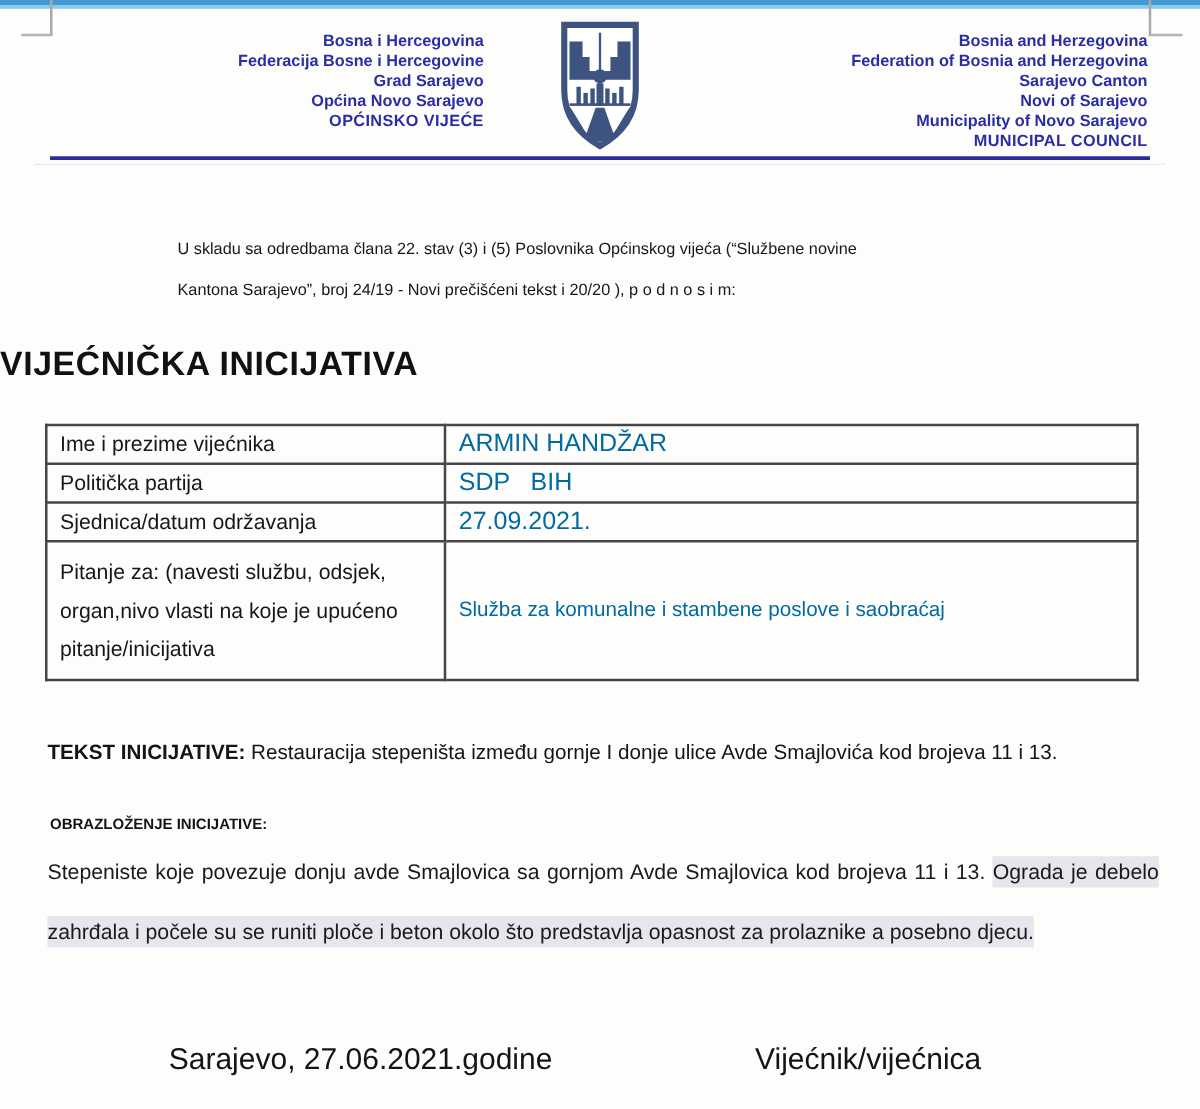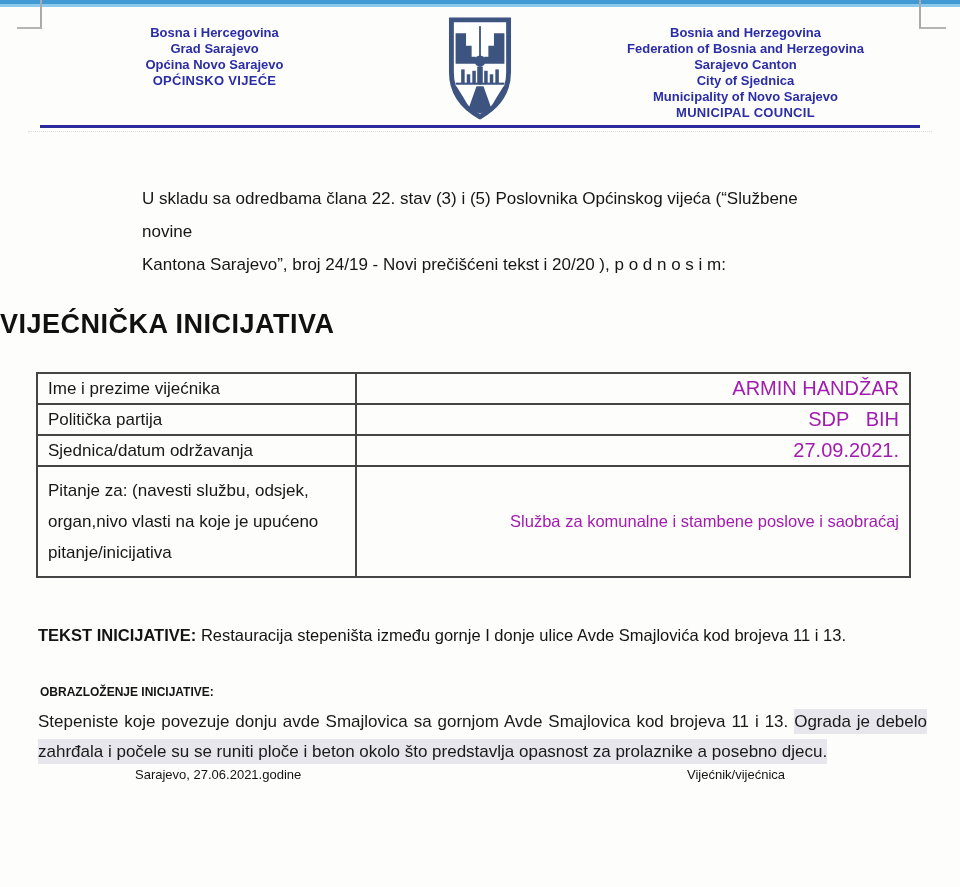--- a/index.html
+++ b/index.html
@@ -11,59 +11,60 @@
   }
   
   .top-strip { position:absolute; top:0; left:0; width:960px; height:7px;
     background:linear-gradient(to bottom, #419ad4 0px, #419ad4 4px, #8ccaec 4px, #8ccaec 7px); }
   
   .corner-mark { position:absolute; top:-2px; height:31px; }
   .corner-mark.left  { left:17px;  width:25px; border-right:2px solid #aaaaaa; border-bottom:2px solid #b5b5b5; }
   .corner-mark.right { left:919px; width:27px; border-left:2px solid #aaaaaa; border-bottom:2px solid #b5b5b5; }
 
   .header { display:flex; justify-content:space-between; align-items:flex-start; padding:25px 42px 0 42px; }
-  .header-col { width:345px; text-align:center; color:#2b2da6; font-size:13px; font-weight:700; line-height:16px; }
+  .header-col { width:345px; text-align:right; color:#2b2da6; font-size:13px; font-weight:700; line-height:16px; }
   .header-col .line6 { letter-spacing:0.3px; }
   .emblem-wrap { width:76px; margin-top:-10px; display:flex; justify-content:center; }
 
   .header-rule { margin:4px 40px 0 40px; border-top:3px solid #2b2b9b; }
   .noise-line { margin:3px 28px 0 28px; border-top:1px dotted #dcdcdc; }
 
-  .intro { margin:50px 140px 0 142px; font-size:17px; line-height:33px; color:#161616; }
+  .intro { margin:50px 140px 0 142px; font-size:13px; line-height:33px; color:#161616; }
 
   .doc-title { margin-top:28px; text-align:left; font-size:27px; font-weight:700; letter-spacing:0.5px; color:#111; }
 
   table.form { margin:32px 0 0 36px; width:875px; border-collapse:collapse; }
   table.form td { border:2px solid #454545; padding:2px 10px; }
   td.lbl { width:319px; font-size:17px; color:#171717; }
   tr.r-short td { height:31px; }
-  td.val { text-align:right; font-size:20px; white-space:pre-wrap; color:#a21caf; }
+  td.val { text-align:left; font-size:20px; white-space:pre-wrap; color:#0369a1; }
   tr.r-tall td.lbl { line-height:31px; padding-top:8px; padding-bottom:8px; height:95px; vertical-align:top; }
   tr.r-tall td.val { font-size:16.5px; }
 
   .tekst-line { margin:48px 35px 0 38px; font-size:16.5px; color:#141414; }
   .bold-lbl { font-weight:700;margin-top:25px; }
 
   .obraz-label { margin:40px 35px 0 40px; font-size:12px; font-weight:700; color:#141414; }
 
-  .reasoning { margin:8px 33px 0 38px; font-size:17px; line-height:30px; text-align:justify; color:#1a1a1a; }
+  .reasoning { margin:8px 33px 0 38px; font-size:17px; line-height:48px; text-align:justify; color:#1a1a1a; }
   .hl { background:#e6e6ec; padding:3px 0; }
 
-  .footer { display:flex; justify-content:space-between; padding:0 175px 0 135px; font-size:13px; color:#141414; }
+  .footer { display:flex; justify-content:space-between; margin-top:64px; padding:0 175px 0 135px; font-size:24px; color:#141414; }
 </style>
 </head>
 <body>
 
 <div class="top-strip"></div>
 <div class="corner-mark left"></div>
 <div class="corner-mark right"></div>
 
 <div class="header">
   <div class="header-col">
     <div>Bosna i Hercegovina</div>
+    <div>Federacija Bosne i Hercegovine</div>
     <div>Grad Sarajevo</div>
     <div>Općina Novo Sarajevo</div>
     <div class="line6">OPĆINSKO VIJEĆE</div>
   </div>
 
   <div class="emblem-wrap">
     <svg width="70" height="106" viewBox="0 0 100 152" xmlns="http://www.w3.org/2000/svg">
       <path d="M9 7 H91 V82 C91 113 73 133 50 146 C27 133 9 113 9 82 Z" fill="#ffffff" stroke="#3d5380" stroke-width="7"></path>
       <g fill="#3d5380" stroke="none">
         <polygon points="15,26 30,26 30,44 38,44 38,60 44,60 44,70 15,70"></polygon>
@@ -84,21 +85,21 @@
         <path d="M15 103 Q27 122 36 138"></path>
         <path d="M85 103 Q73 122 64 138"></path>
       </g>
     </svg>
   </div>
 
   <div class="header-col">
     <div>Bosnia and Herzegovina</div>
     <div>Federation of Bosnia and Herzegovina</div>
     <div>Sarajevo Canton</div>
-    <div>City of Sjednica</div>
+    <div>Novi of Sarajevo</div>
     <div>Municipality of Novo Sarajevo</div>
     <div class="line6">MUNICIPAL COUNCIL</div>
   </div>
 </div>
 
 <div class="header-rule"></div>
 <div class="noise-line"></div>
 
 <div class="intro">
   <div>U skladu sa odredbama člana 22. stav (3) i (5) Poslovnika Općinskog vijeća (“Službene novine</div>

